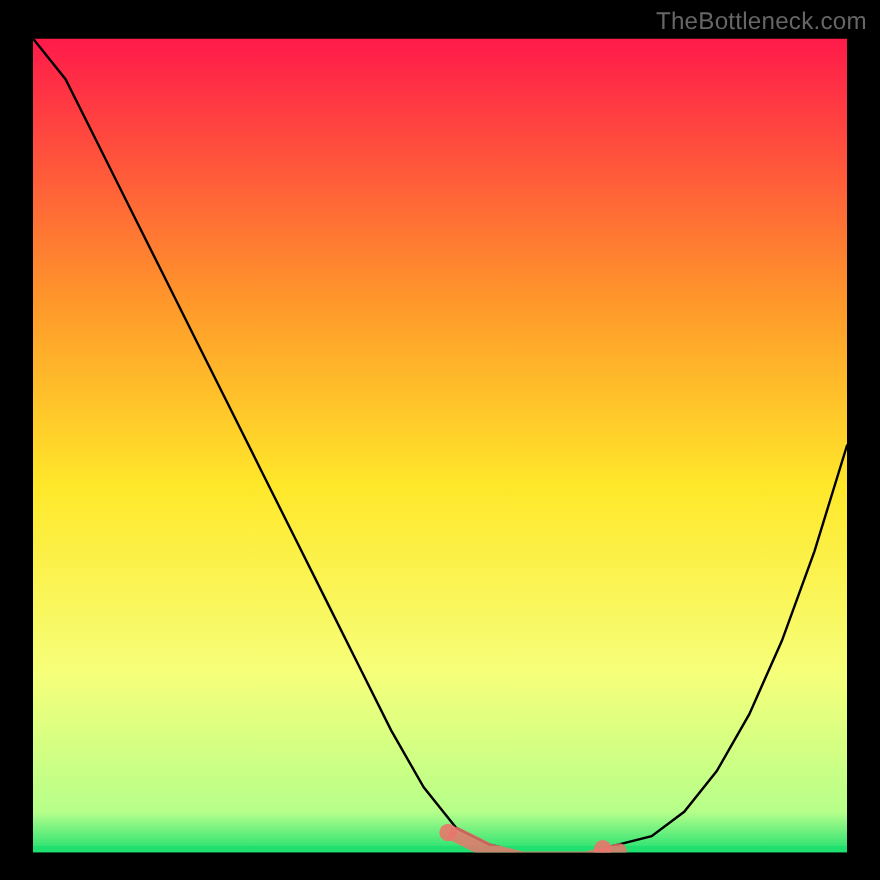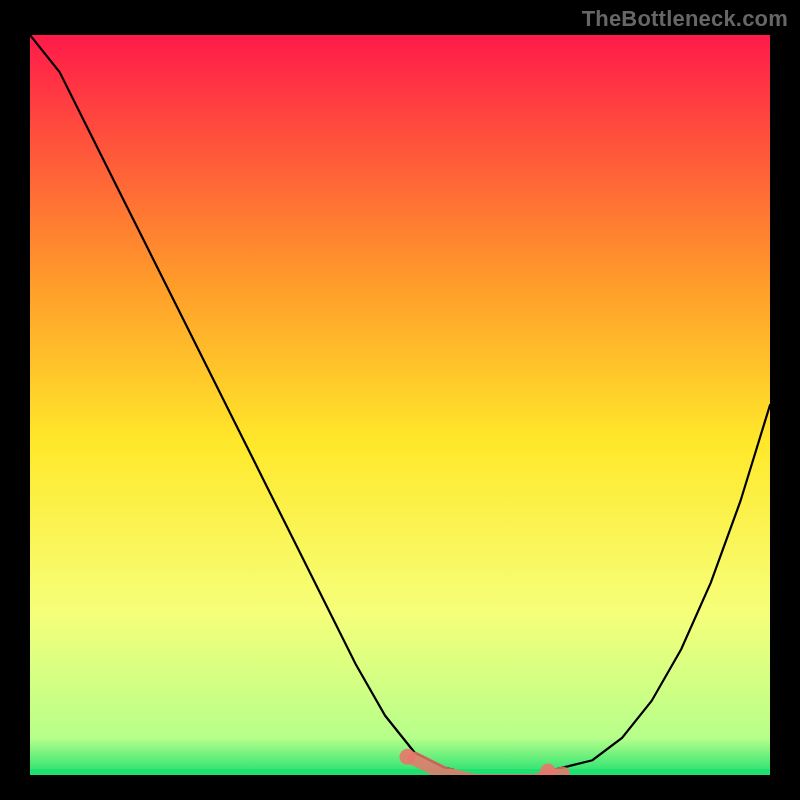--- a/index.html
+++ b/index.html
@@ -16,21 +16,21 @@
     width: 800px;
     height: 800px;
     background: #000;
   }
   .watermark {
     position: absolute;
     top: 6px;
     right: 12px;
     color: #666;
     font-size: 22px;
-    font-weight: 700;
+    font-weight: 400;
     letter-spacing: 0.2px;
     z-index: 5;
     user-select: none;
   }
   .plot-outer {
     position: absolute;
     left: 30px;
     top: 35px;
     width: 740px;
     height: 740px;

